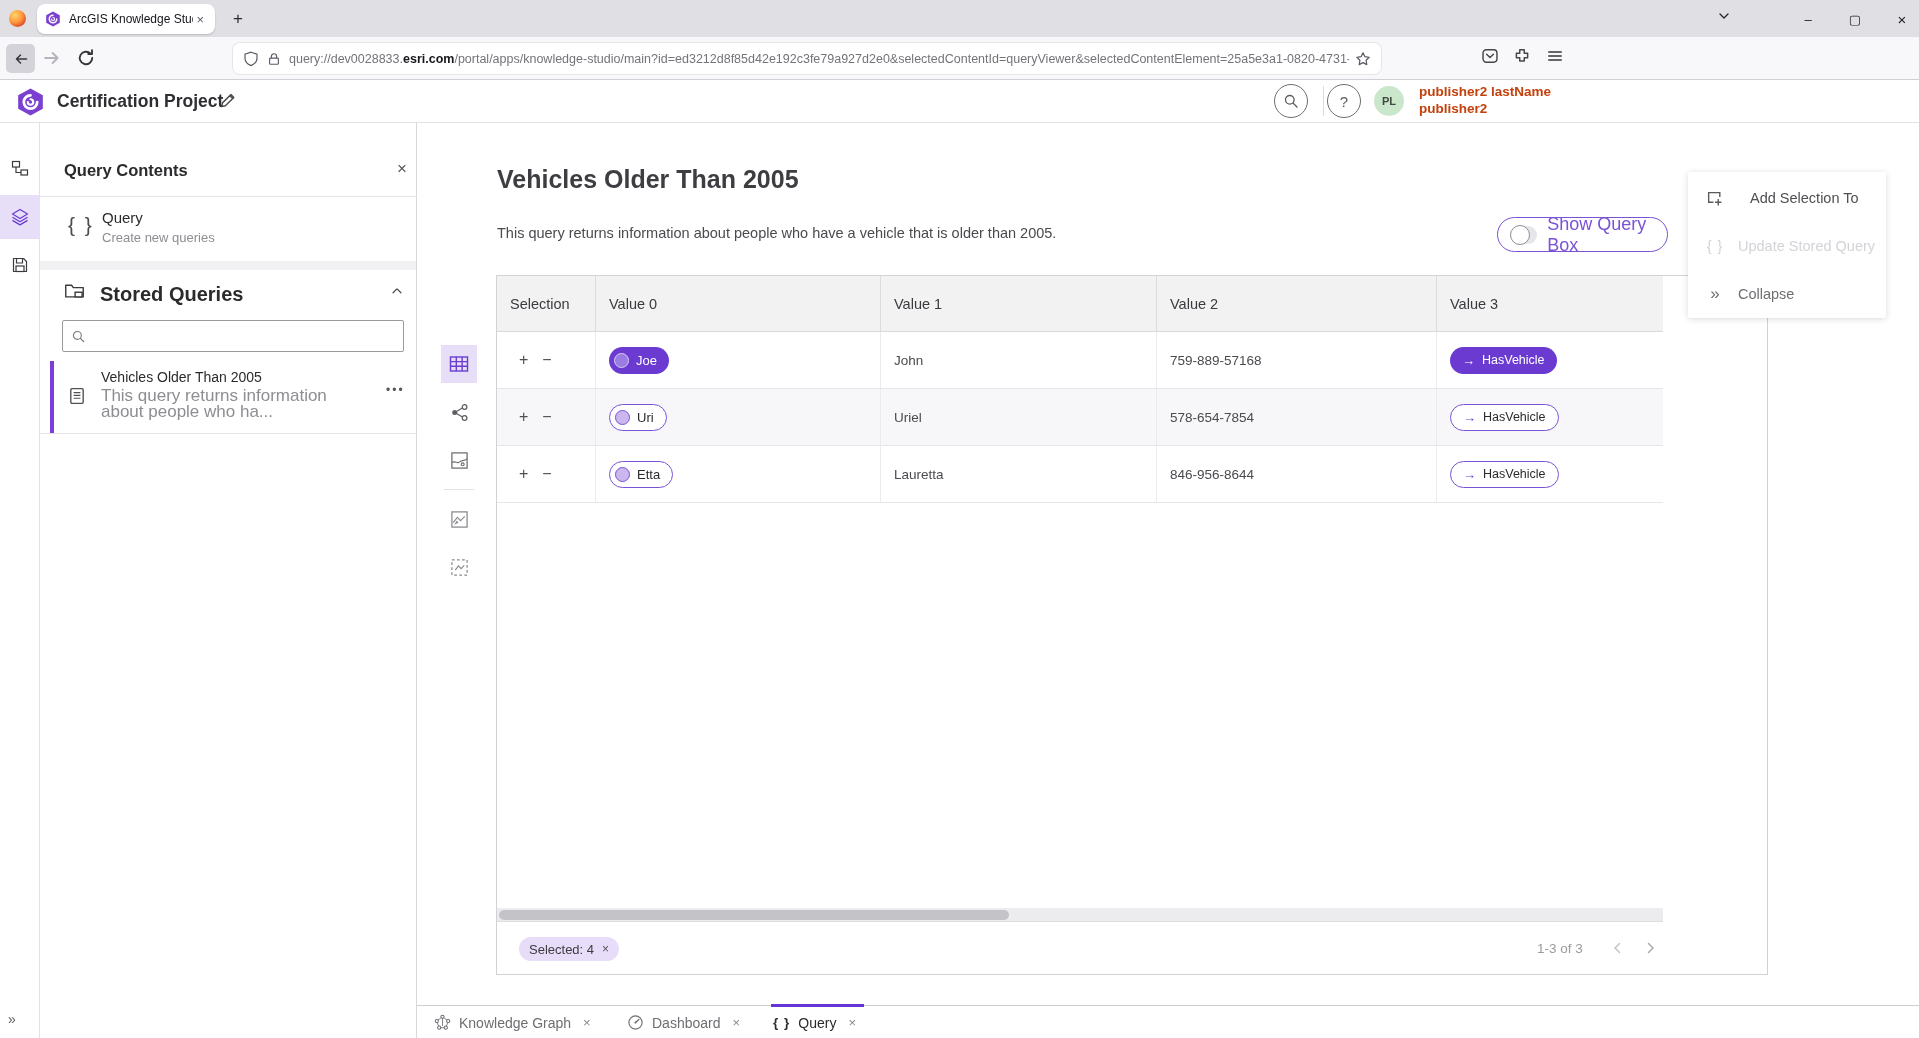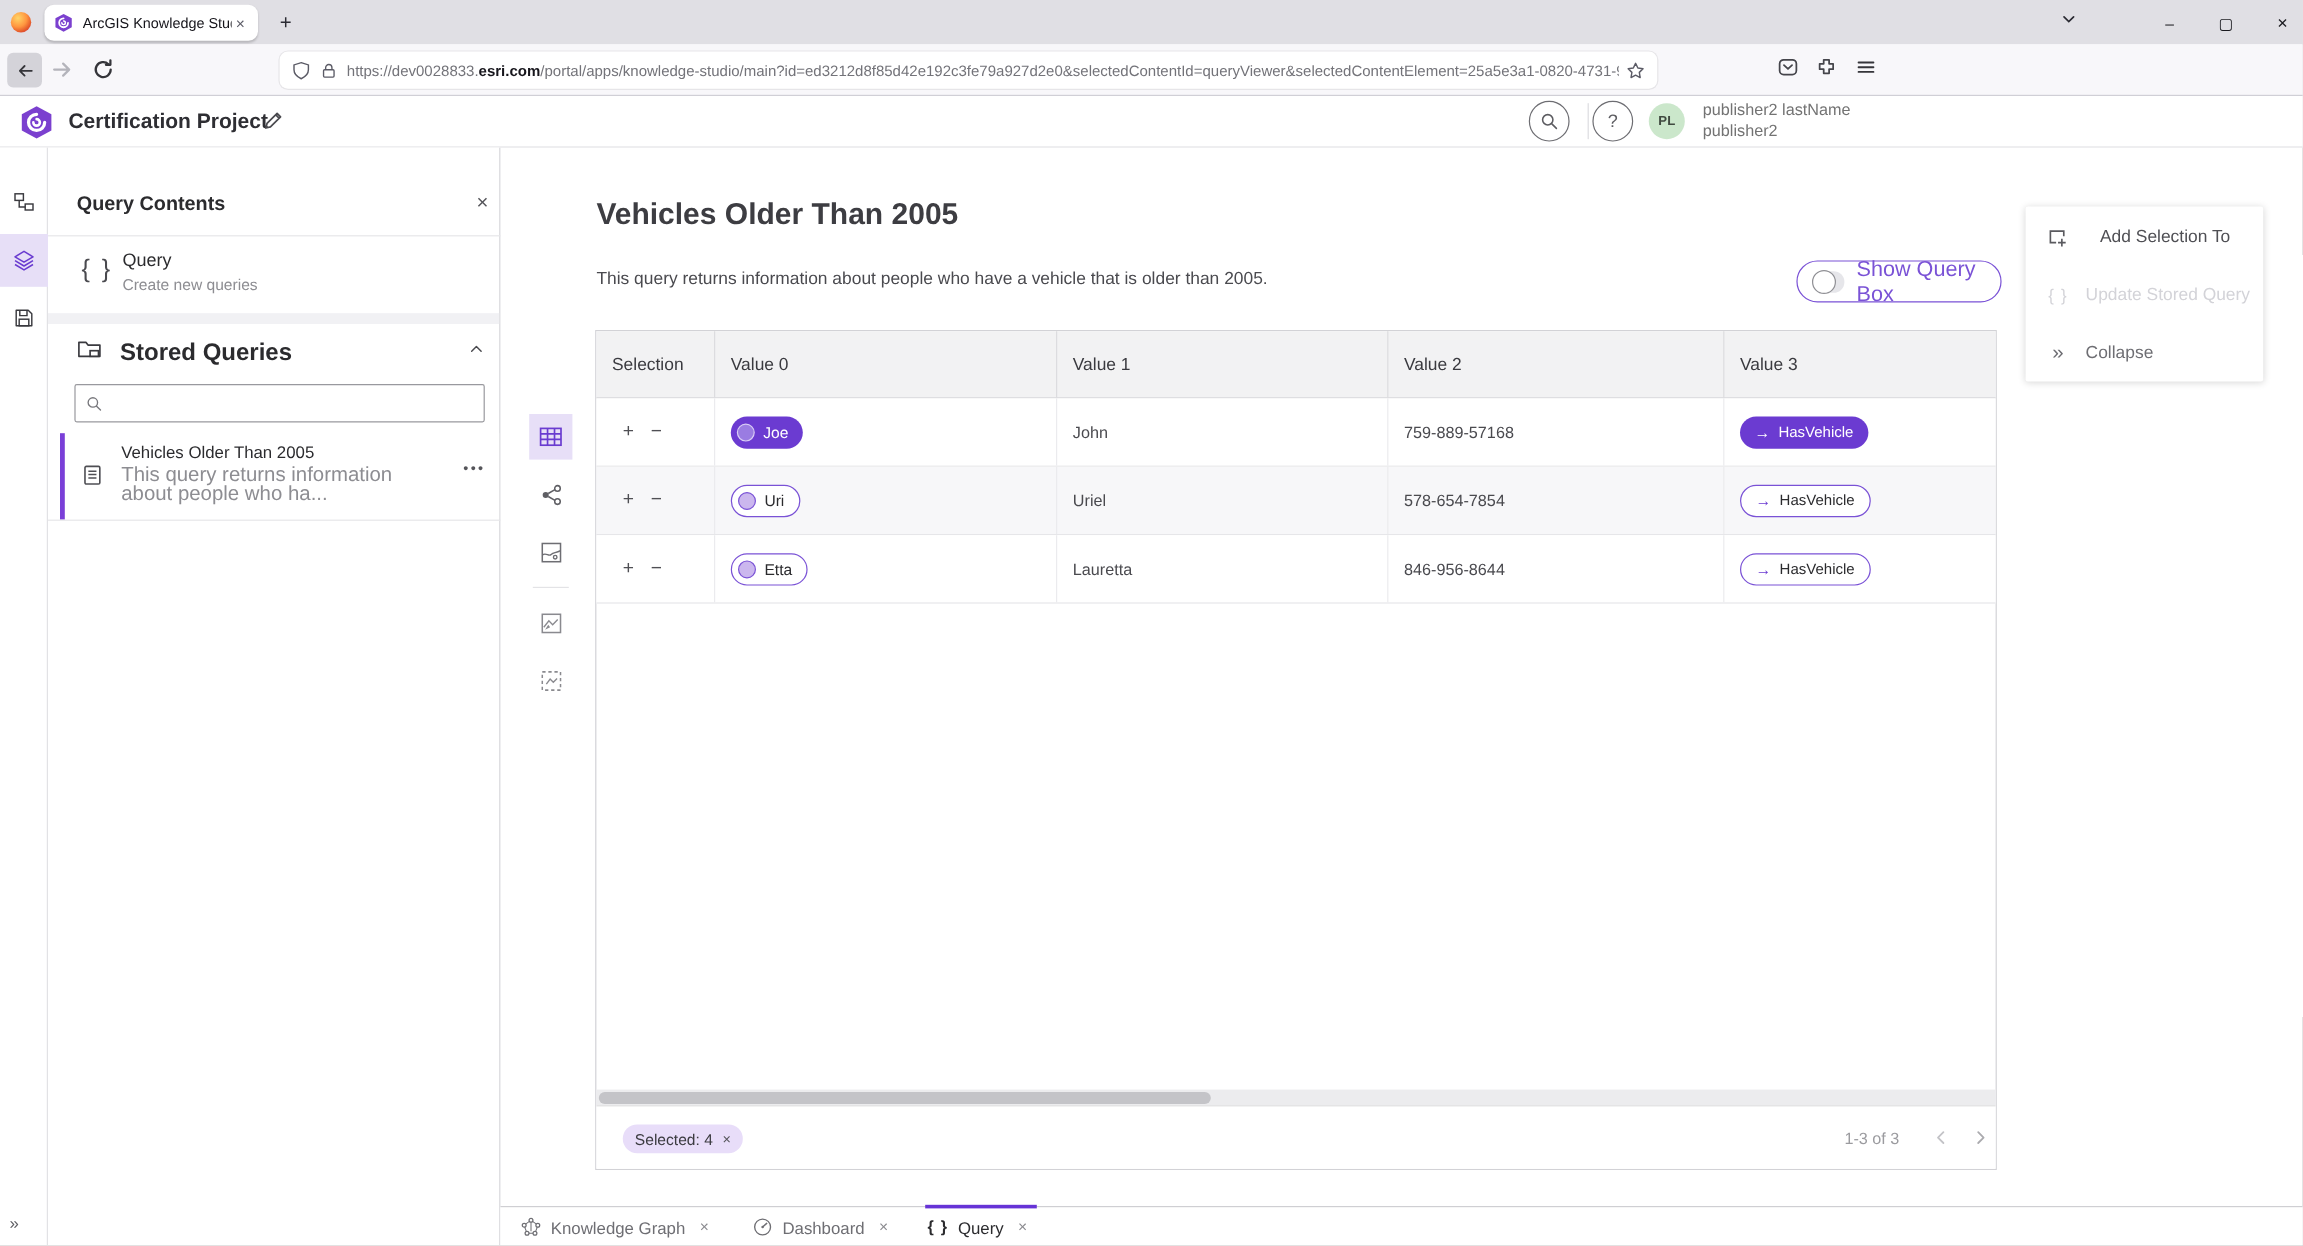--- a/index.html
+++ b/index.html
@@ -42,21 +42,21 @@
   #appheader { position:absolute; left:0; top:80px; width:1919px; height:43px; background:#fff; border-bottom:1px solid #e3e3e6; }
   #app-logo { position:absolute; left:16px; top:7px; }
   #app-title { position:absolute; left:57px; top:11px; font-size:17.5px; font-weight:700; color:#2e2e33; }
   #edit-pencil { position:absolute; left:218px; top:11px; }
   .hdr-circle { position:absolute; top:4px; width:34px; height:34px; border:1px solid #6d6d72; border-radius:50%; }
   #hdr-search { left:1274px; }
   #hdr-divider { position:absolute; left:1323px; top:6px; width:1px; height:30px; background:#dcdce0; }
   #hdr-help { left:1327px; color:#5c5c61; font-size:15px; }
   #avatar { position:absolute; left:1374px; top:6px; width:30px; height:30px; border-radius:50%; background:#cbe7cb;
     color:#404a40; font-size:11px; font-weight:700; }
-  #user-names { position:absolute; left:1419px; top:3px; line-height:17px; font-size:13.5px; color:#737373; }
+  #user-names { position:absolute; left:1419px; top:3px; line-height:17px; font-size:13.5px; color:#c2410c;font-weight:bold; }
 
   
   #rail { position:absolute; left:0; top:123px; width:40px; height:915px; background:#fff; border-right:1px solid #e2e2e5; }
   .rail-ic { position:absolute; left:11px; }
   #rail-active-bg { position:absolute; left:0; top:72px; width:40px; height:44px; background:#e7dff7; }
   #rail-expand { position:absolute; left:8px; top:888px; color:#5f5f64; font-size:14px; }
 
   
   #panel { position:absolute; left:40px; top:123px; width:377px; height:915px; background:#fff; border-right:1px solid #d8d8db; }
   #panel-title { position:absolute; left:24px; top:38px; font-size:16.5px; font-weight:700; color:#2b2b2e; }
@@ -90,21 +90,21 @@
   #showpill .knob { position:absolute; left:0px; top:-1px; width:20px; height:20px; border-radius:50%; background:#fff; border:1px solid #8f8f94; }
   #showpill .lbl { margin-left:10px; font-size:18px; color:#7a52d6; }
 
   
   #vtoolbar { position:absolute; left:441px; top:345px; width:36px; }
   .vt-btn { position:relative; width:36px; height:38px; display:flex; align-items:center; justify-content:center; margin-bottom:10px; }
   .vt-active { background:#e7dff7; }
   #vt-div { width:30px; height:1px; background:#e3e3e6; margin:2px 3px 10px; }
 
   
-  #tablewrap { position:absolute; left:496px; top:275px; width:1168px; height:700px; border:1px solid #d2d2d6; background:#fff; }
+  #tablewrap { position:absolute; left:496px; top:275px; width:1272px; height:700px; border:1px solid #d2d2d6; background:#fff; }
   .tgrid { display:grid; grid-template-columns:99px 285px 276px 280px 226px; }
   #thead { position:absolute; left:0; top:0; width:1166px; height:56px; background:#f2f2f3; border-bottom:1px solid #d9d9dc; }
   #thead .hc { display:flex; align-items:center; padding-left:13px; font-size:14.5px; color:#3a3a3f; height:56px; border-right:1px solid #dcdcdf; }
   #thead .hc:last-child { border-right:none; }
   .trow { position:absolute; left:0; width:1166px; height:57px; border-bottom:1px solid #e6e6e9; background:#fff; }
   .trow.alt { background:#f7f7f9; }
   .trow .c { display:flex; align-items:center; padding-left:13px; height:56px; border-right:1px solid #ebebee; font-size:13.5px; color:#4a4a4f; }
   .trow .c:last-child { border-right:none; }
   .selcell { gap:14px; padding-left:22px !important; }
   .selcell span { font-size:16px; color:#4f4f54; line-height:1; }
@@ -195,21 +195,21 @@
         </svg>
     </div>
     <div id="urlbar">
       <svg width="16" height="16" viewBox="0 0 16 16">
         <path d="M8 1.2l6 1.9v4.1c0 3.8-2.8 6-6 7.4-3.2-1.4-6-3.6-6-7.4V3.1z" stroke="#5b5b66" stroke-width="1.2" fill="none"></path>
       </svg>
       <svg width="14" height="14" viewBox="0 0 16 16" style="margin-left:8px">
         <rect x="3" y="7" width="10" height="7" rx="1" stroke="#5b5b66" stroke-width="1.3" fill="none"></rect>
         <path d="M5 7V5a3 3 0 0 1 6 0v2" stroke="#5b5b66" stroke-width="1.3" fill="none"></path>
       </svg>
-      <span id="urltext"><span>https://dev0028833.</span><span class="domain">esri.com</span><span>/portal/apps/knowledge-studio/main?id=ed3212d8f85d42e192c3fe79a927d2e0&amp;selectedContentId=queryViewer&amp;selectedContentElement=25a5e3a1-0820-4731-975d-df679c871728</span></span>
+      <span id="urltext"><span>query://dev0028833.</span><span class="domain">esri.com</span><span>/portal/apps/knowledge-studio/main?id=ed3212d8f85d42e192c3fe79a927d2e0&amp;selectedContentId=queryViewer&amp;selectedContentElement=25a5e3a1-0820-4731-975d-df679c871728</span></span>
       <svg id="url-star" width="16" height="16" viewBox="0 0 16 16">
         <path d="M8 1.8l1.9 3.9 4.3.6-3.1 3 .7 4.3L8 11.6l-3.8 2 .7-4.3-3.1-3 4.3-.6z" stroke="#5b5b66" stroke-width="1.2" fill="none" stroke-linejoin="round"></path>
       </svg>
     </div>
     <div id="ic-pocket" class="br-right-ic">
       <svg width="18" height="18" viewBox="0 0 16 16">
           <rect x="1.8" y="2.5" width="12.4" height="11" rx="3" stroke="#45454b" stroke-width="1.3" fill="none"></rect>
           <path d="M5 6.5l3 2.8 3-2.8" stroke="#45454b" stroke-width="1.3" fill="none" stroke-linecap="round" stroke-linejoin="round"></path>
         </svg>
     </div>

